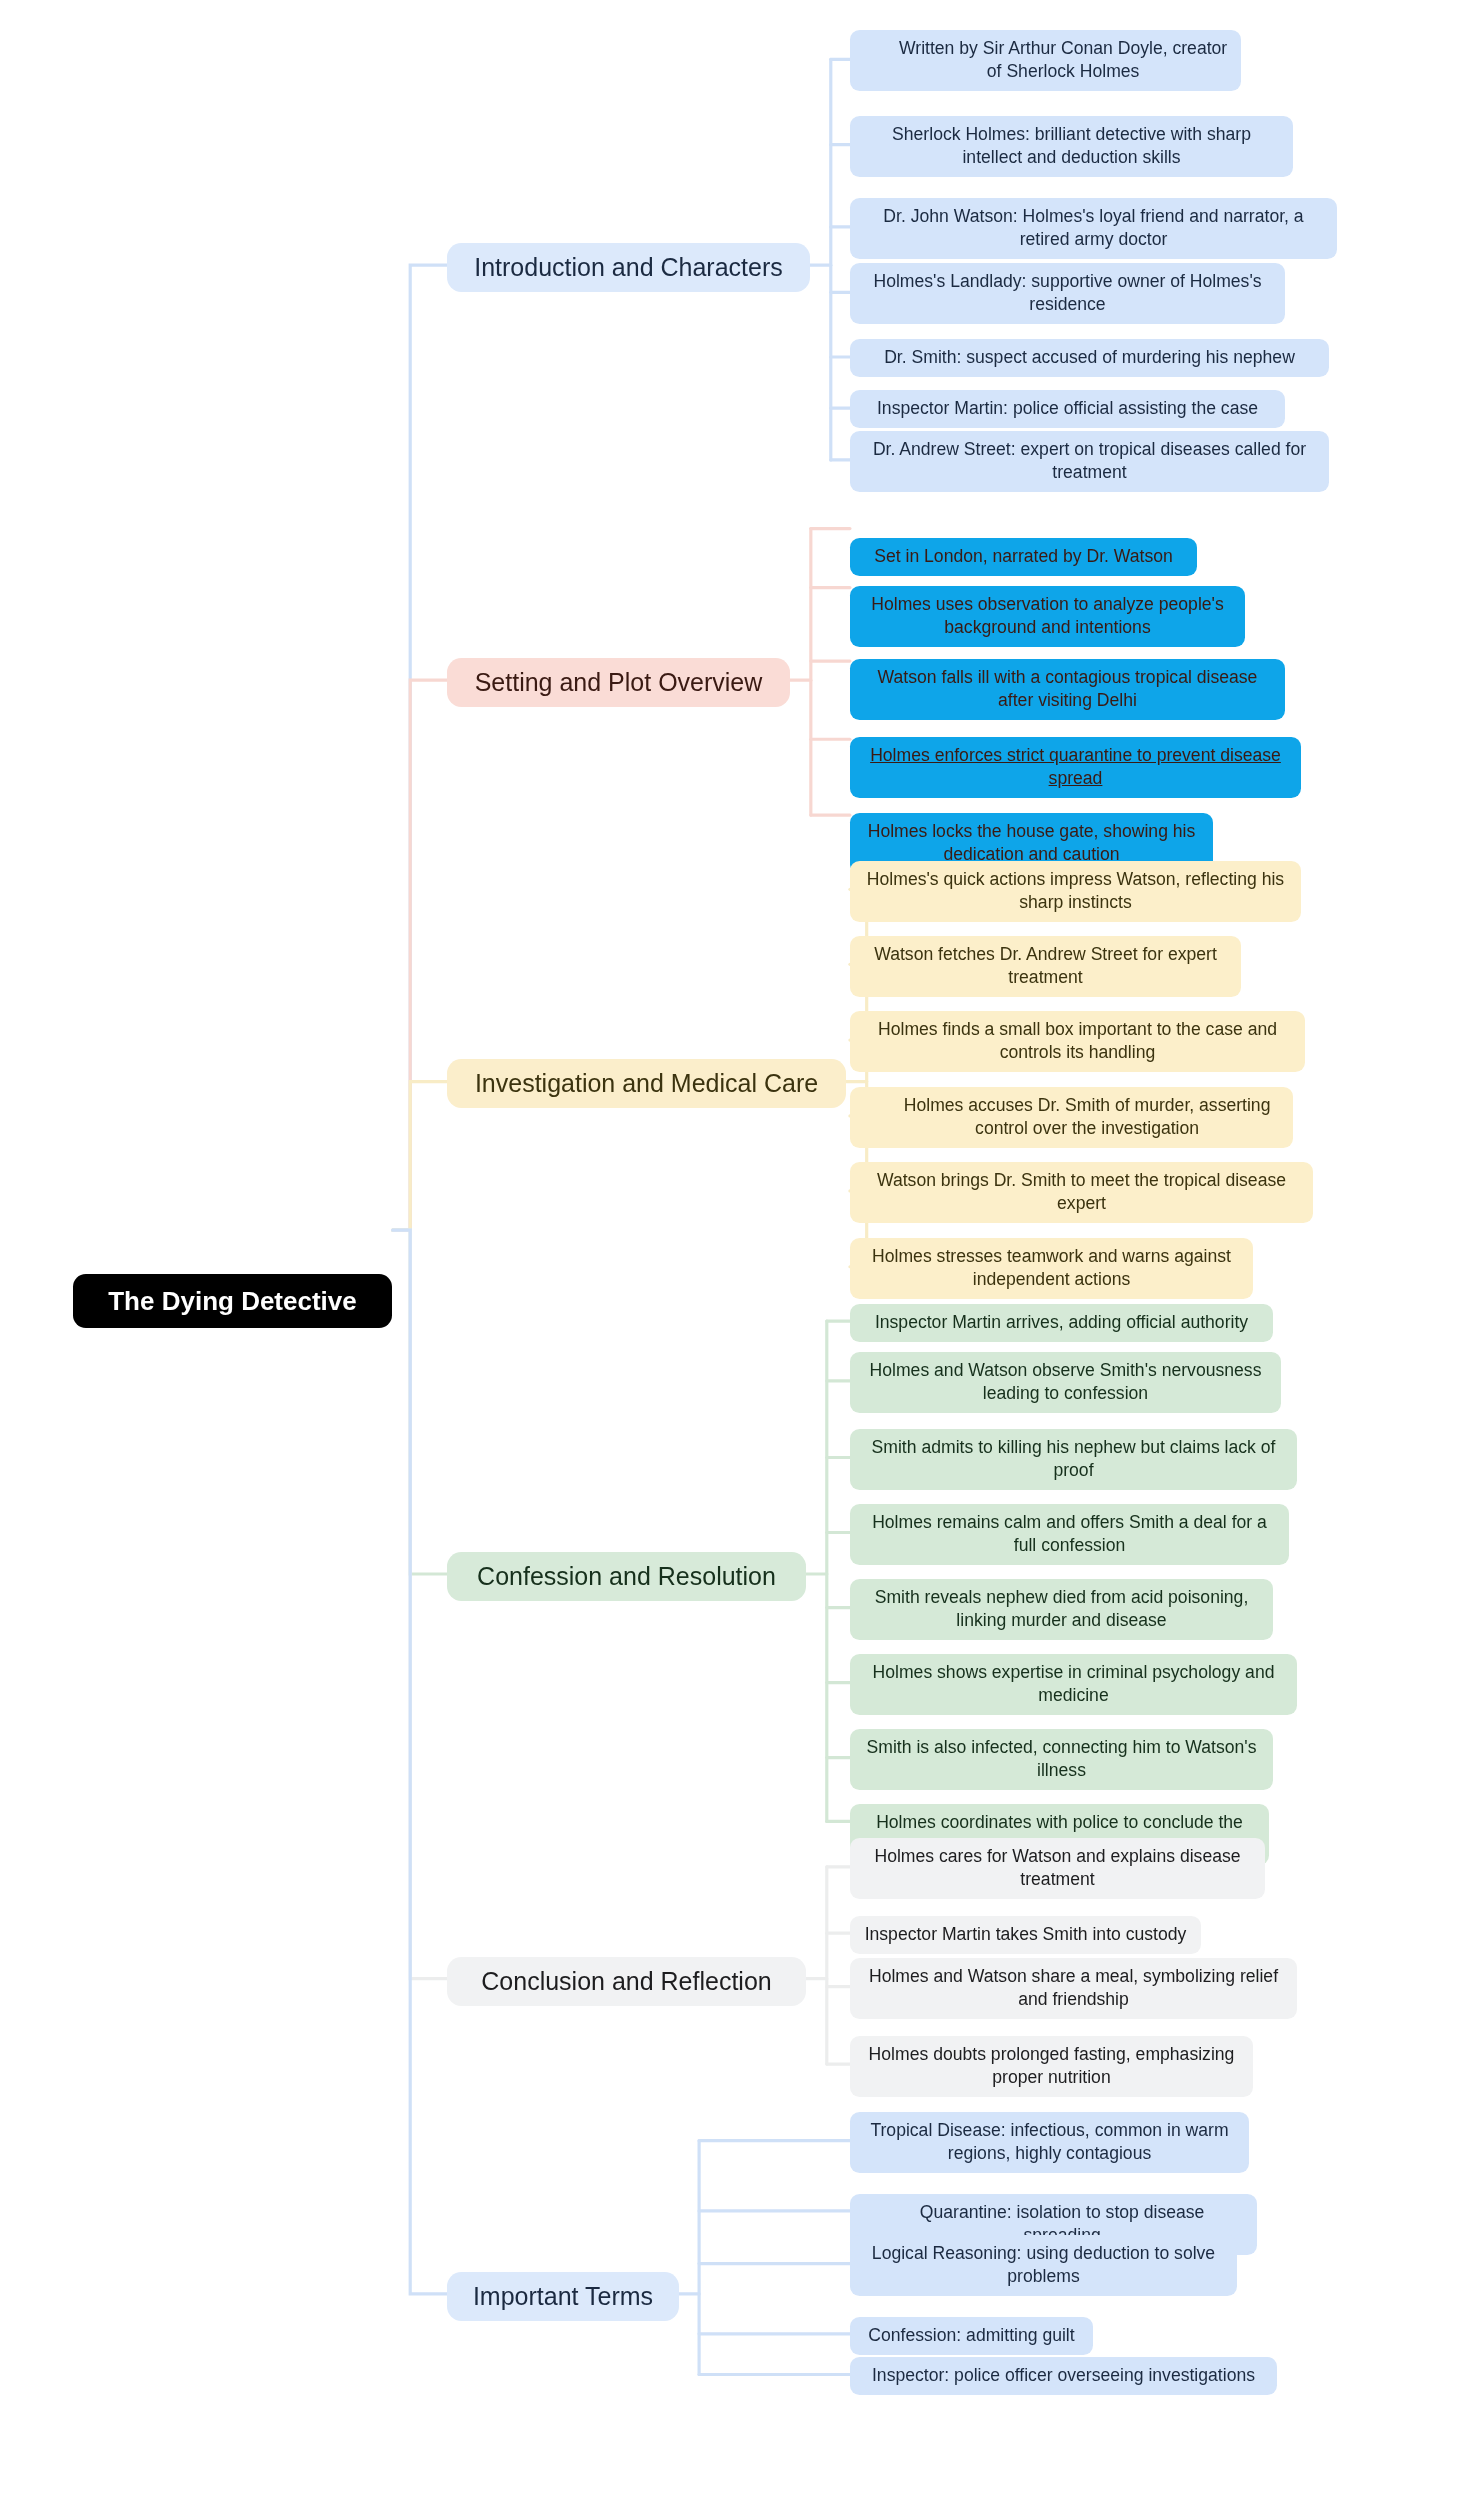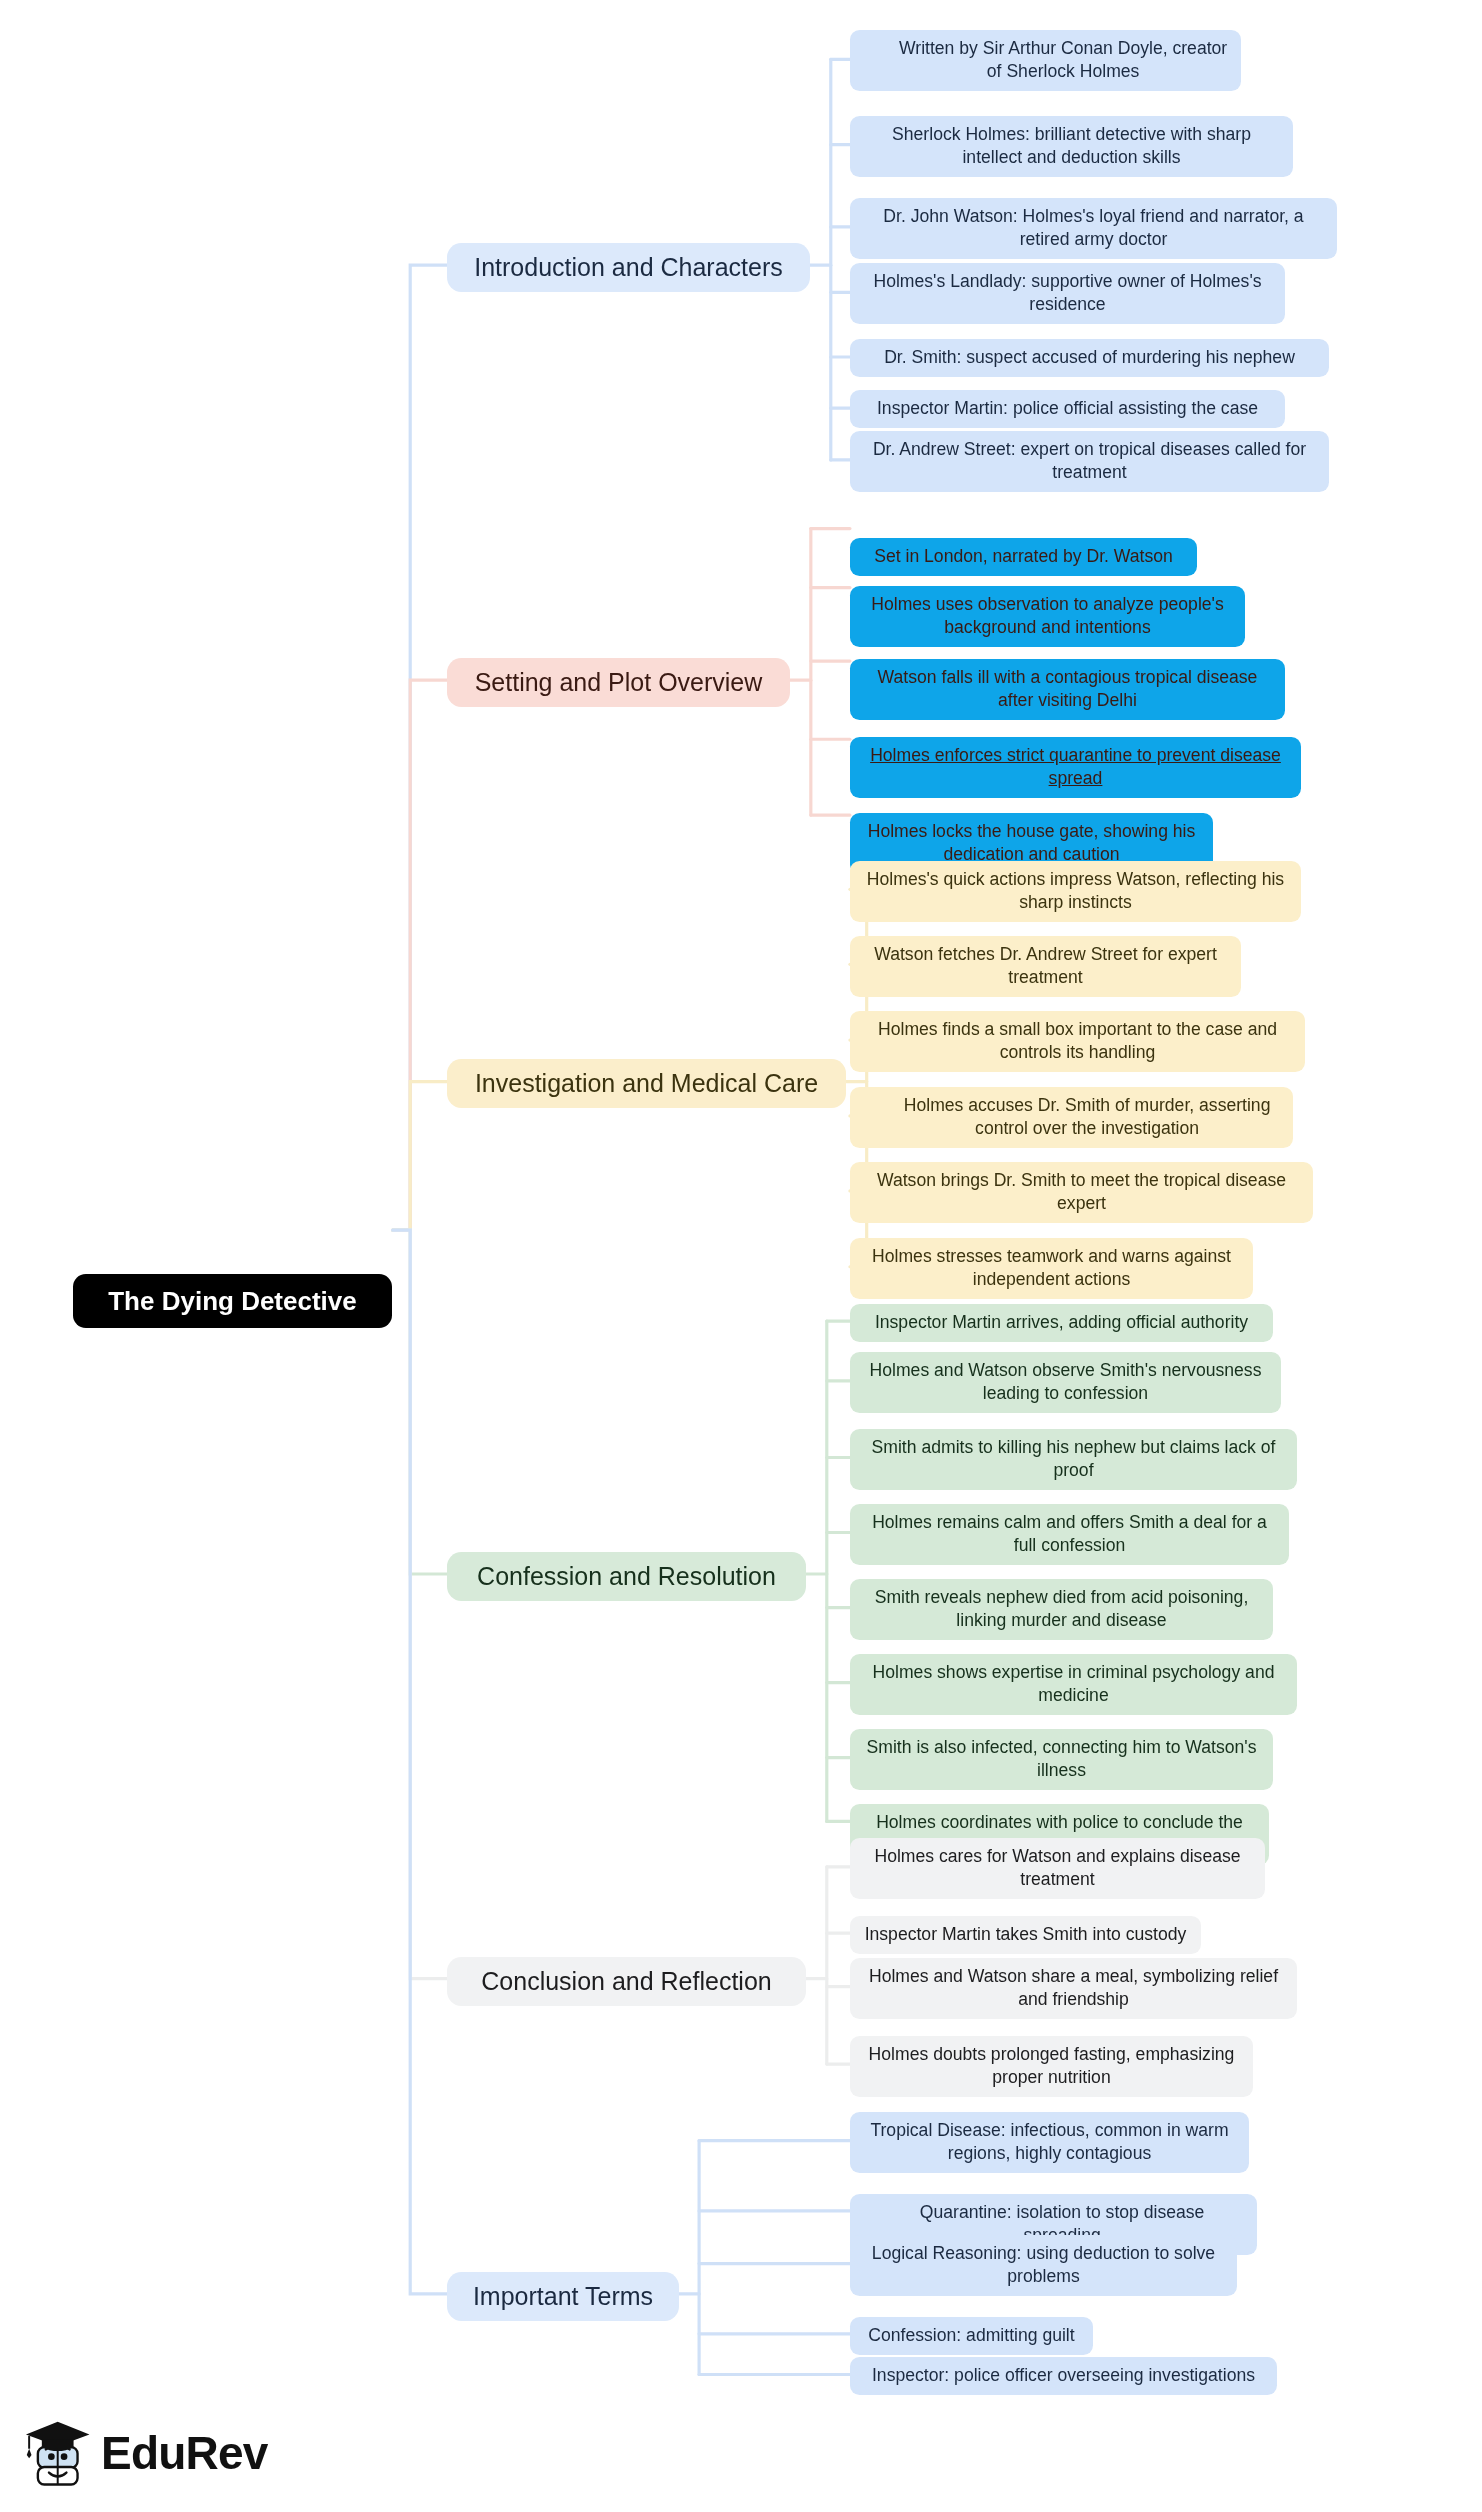--- a/index.html
+++ b/index.html
@@ -194,38 +194,14 @@
       <div class="node leaf-node c-grey" style="left: 850px; top: 1958px; width: 447px; min-height: 57px;">Holmes and Watson share a meal, symbolizing relief and friendship</div>
       <div class="node leaf-node c-grey" style="left: 850px; top: 2036px; width: 403px; min-height: 57px;">Holmes doubts prolonged fasting, emphasizing proper nutrition</div>
       <div class="node branch-node c-blue-b" style="left: 447px; top: 2272px; width: 232px; min-height: 45px;">Important Terms</div>
       <div class="node leaf-node c-blue" style="left: 850px; top: 2112px; width: 399px; min-height: 57px;">Tropical Disease: infectious, common in warm regions, highly contagious</div>
       <div class="node leaf-node c-blue" style="left: 850px; top: 2194px; width: 407px; min-height: 35px; padding-left: 30px;">Quarantine: isolation to stop disease spreading</div>
       <div class="node leaf-node c-blue" style="left: 850px; top: 2235px; width: 387px; min-height: 57px;">Logical Reasoning: using deduction to solve problems</div>
       <div class="node leaf-node c-blue" style="left: 850px; top: 2317px; width: 243px; min-height: 35px;">Confession: admitting guilt</div>
       <div class="node leaf-node c-blue" style="left: 850px; top: 2357px; width: 427px; min-height: 35px;">Inspector: police officer overseeing investigations</div>
     </div>
 
-  <div id="logo">
-    <svg width="69" height="73" viewBox="0 0 86 92">
-
-      <rect x="17" y="38" width="50" height="26" rx="8" fill="#cfe2f3" stroke="#111" stroke-width="3"></rect>
-      <rect x="17" y="63" width="50" height="22" rx="8" fill="#ffffff" stroke="#111" stroke-width="3"></rect>
-
-      <line x1="42" y1="38" x2="42" y2="85" stroke="#111" stroke-width="2.5"></line>
-
-      <circle cx="34" cy="50" r="4.2" fill="#111"></circle>
-      <circle cx="50" cy="50" r="4.2" fill="#111"></circle>
-
-      <path d="M31 70 Q42 80 53 70" fill="none" stroke="#111" stroke-width="3" stroke-linecap="round"></path>
-
-      <path d="M27 41 Q33 35 39 41" fill="none" stroke="#111" stroke-width="3" stroke-linecap="round"></path>
-      <path d="M45 41 Q51 35 57 41" fill="none" stroke="#111" stroke-width="3" stroke-linecap="round"></path>
-
-      <polygon points="42,6 82,22 42,37 2,22" fill="#111"></polygon>
-      <path d="M22 28 L22 38 Q42 48 62 38 L62 28" fill="#111"></path>
-
-      <path d="M6 24 L6 40" stroke="#111" stroke-width="2.5" fill="none"></path>
-      <path d="M6 40 l-3 8 l3 4 l3 -4 z" fill="#111"></path>
-    </svg>
-    <span class="logo-text">EduRev</span>
-  </div>
 </div>
 
 
 </body></html>

